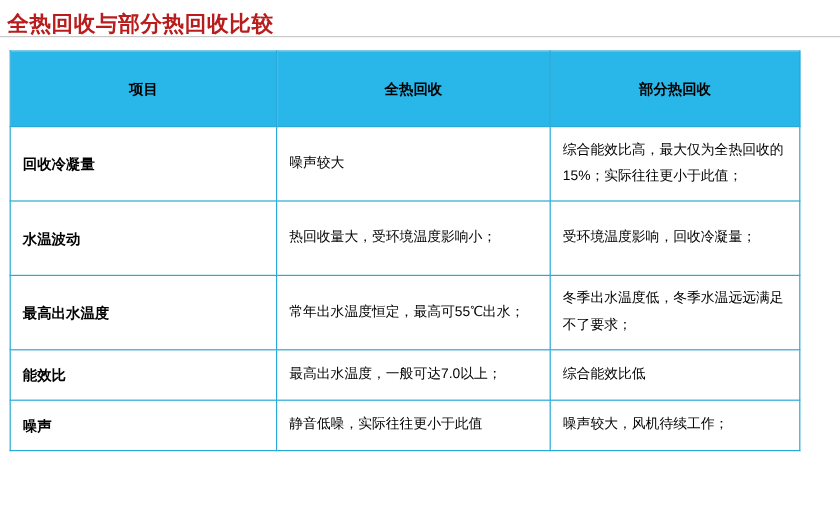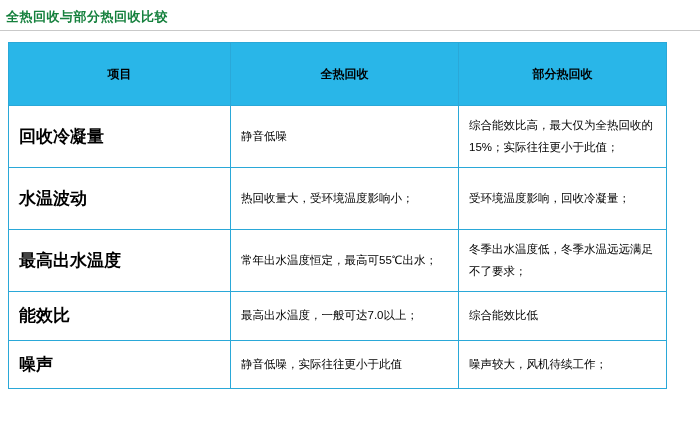--- a/index.html
+++ b/index.html
@@ -17,24 +17,24 @@
   .page {
     position: relative;
     width: 700px;
     height: 425px;
     box-sizing: border-box;
   }
   .title {
     position: absolute;
     left: 6px;
     top: 8px;
-    font-size: 13px;
+    font-size: 18px;
     font-weight: bold;
     letter-spacing: 0.5px;
-    color: #15803d;
+    color: #b91c1c;
   }
   .title-rule {
     position: absolute;
     left: 0;
     top: 30px;
     width: 700px;
     height: 1px;
     background: #c9c9c9;
   }
   .table-wrap {
@@ -66,21 +66,21 @@
     text-align: center;
     height: 50px;
     padding: 20px 8px;
     font-size: 12px;
   }
   table.cmp tbody td {
     background: #ffffff;
   }
   table.cmp tbody tr td:first-child {
     font-weight: bold;
-    font-size: 17px;
+    font-size: 12px;
     margin-left: 24px;
   }
   .r-tall { height: 62px; }
   .r-mid  { height: 62px; }
   .r-short { height: 42px; }
   .cell-text {
     display: block;
   }
 </style>
 </head>
@@ -104,21 +104,21 @@
           <th>全热回收</th>
           <th>部分热回收</th>
         </tr>
       </thead>
       <tbody>
         <tr class="r-tall">
           <td>
               <span class="cell-text">回收冷凝量</span>
             </td>
           <td>
-              <span class="cell-text">静音低噪</span>
+              <span class="cell-text">噪声较大</span>
             </td>
           <td>
               <span class="cell-text">综合能效比高，最大仅为全热回收的15%；实际往往更小于此值；</span>
             </td>
         </tr>
         <tr class="r-mid">
           <td>
               <span class="cell-text">水温波动</span>
             </td>
           <td>

